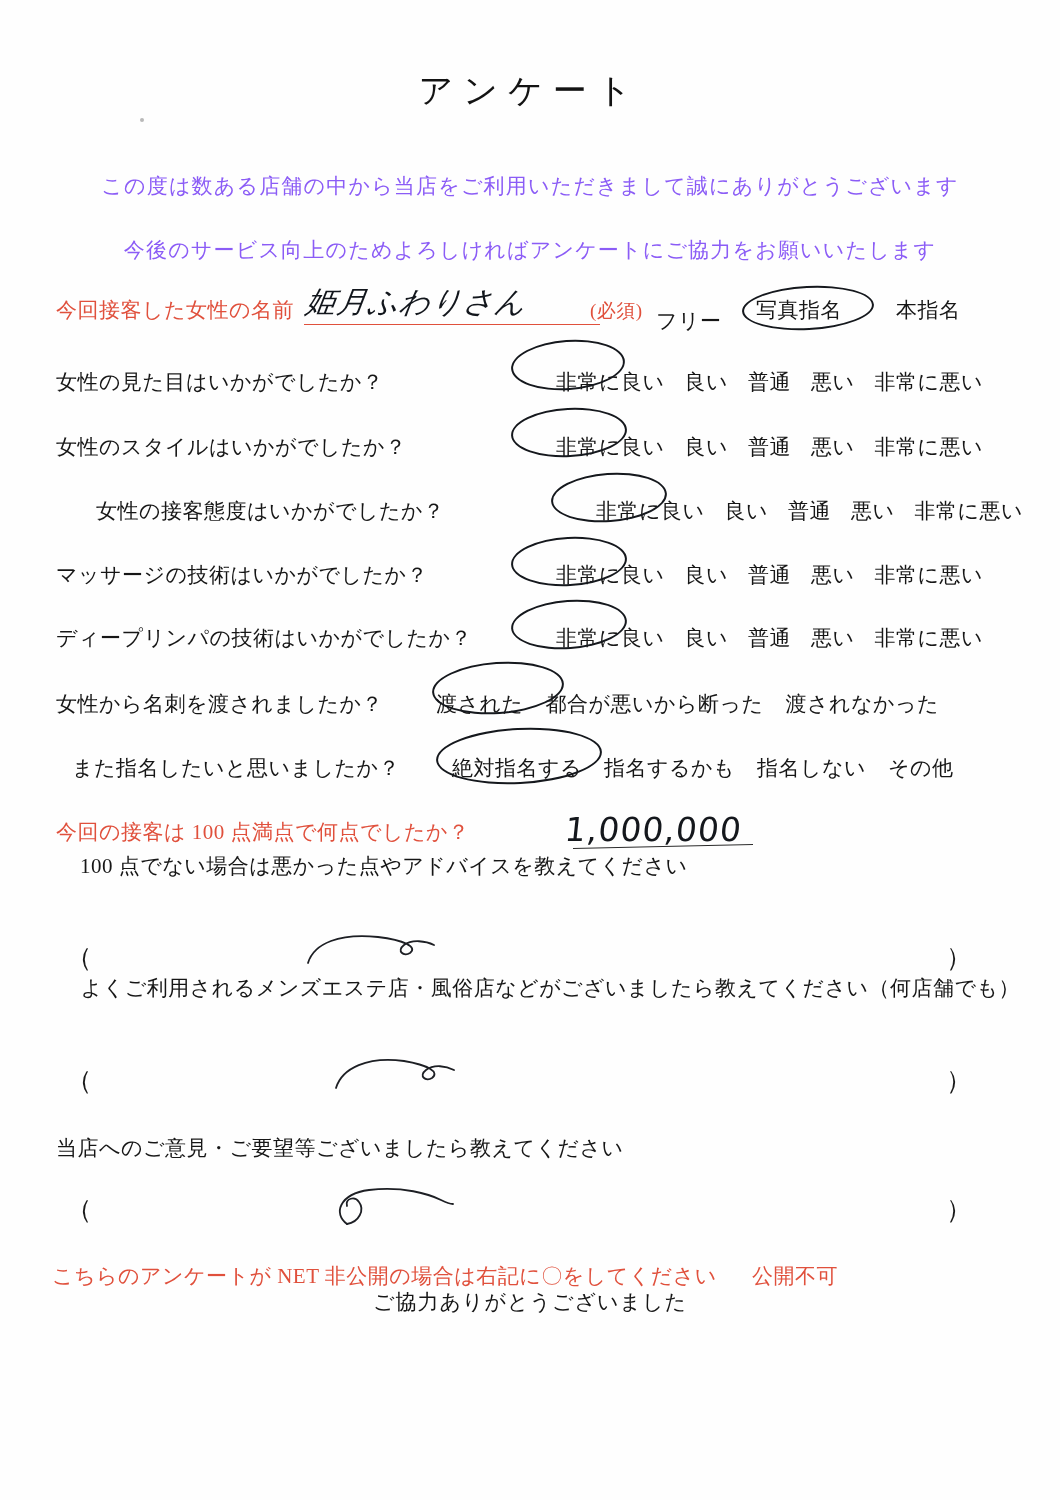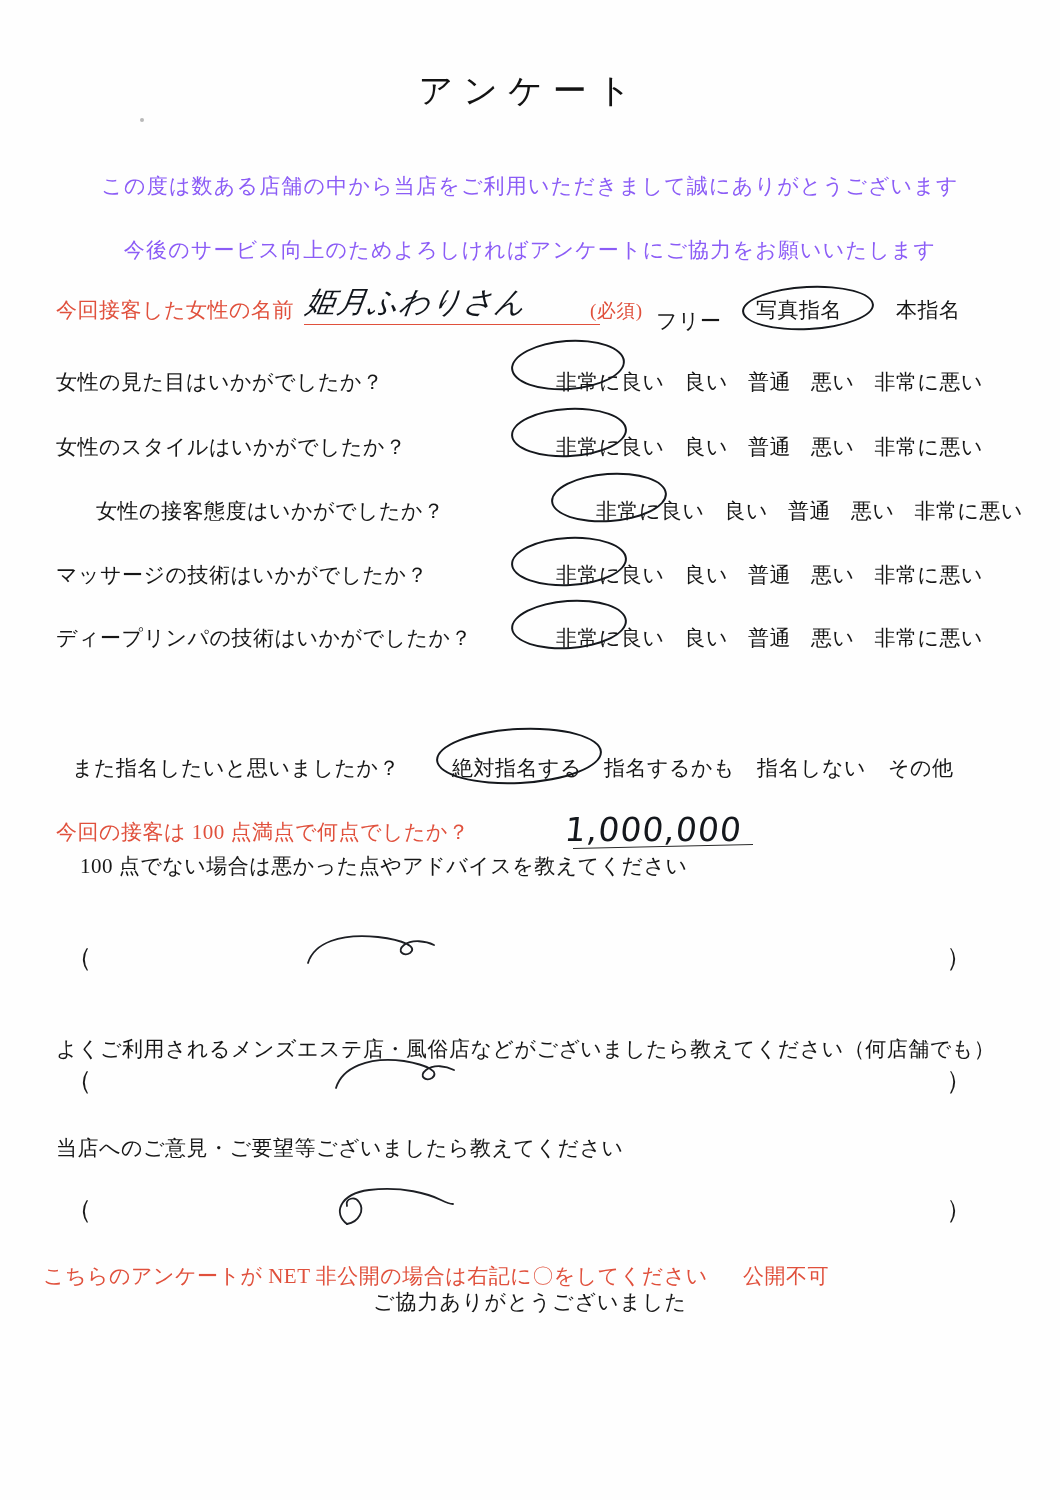--- a/index.html
+++ b/index.html
@@ -144,21 +144,21 @@
   .paren-left { left: 66px; }
   .paren-right { right: 88px; }
 
   .scribble {
     position: absolute;
   }
 
   
   .footer-note {
     position: absolute;
-    left: 43px;
+    left: 52px;
     top: 1262px;
     font-size: 21px;
     color: #e0503c;
     letter-spacing: 0.5px;
   }
   .footer-note .nopub {
     position: absolute;
     left: 700px;
     top: 0;
     white-space: nowrap;
@@ -234,20 +234,27 @@
   </div>
 
   <div class="row rate-row" style="top:624px;">
     <span class="q-label">ディープリンパの技術はいかがでしたか？</span>
     <span class="rate-opts">
       <span class="opt">非常に良い</span><span class="opt">良い</span><span class="opt">普通</span><span class="opt">悪い</span><span class="opt">非常に悪い</span>
     </span>
     <span class="ellipse" style="left:455px;top:-24px;width:112px;height:45px;transform:rotate(-4deg);"></span>
   </div>
 
+  <div class="row" style="top:690px;">
+    <span class="q-label">女性から名刺を渡されましたか？</span>
+    <span class="opts" style="left:380px;top:0;">
+      <span class="opt">渡された</span><span class="opt">都合が悪いから断った</span><span class="opt">渡されなかった</span>
+    </span>
+    <span class="ellipse" style="left:376px;top:-28px;width:128px;height:48px;transform:rotate(-4deg);"></span>
+  </div>
 
   <div class="row" style="top:754px;margin-left:16px;">
     <span class="q-label">また指名したいと思いましたか？</span>
     <span class="opts" style="left:380px;top:0;">
       <span class="opt">絶対指名する</span><span class="opt">指名するかも</span><span class="opt">指名しない</span><span class="opt">その他</span>
     </span>
     <span class="ellipse" style="left:364px;top:-26px;width:162px;height:52px;transform:rotate(-3deg);"></span>
   </div>
 
   <div class="row" style="top:818px;">
@@ -256,21 +263,21 @@
   <div class="score-written">1,000,000</div>
   <div class="score-strike"></div>
 
   <div class="row" style="top:852px;margin-left:24px;">100 点でない場合は悪かった点やアドバイスを教えてください</div>
   <div class="paren paren-left" style="top:940px;">（</div>
   <div class="paren paren-right" style="top:940px;">）</div>
   <svg class="scribble" style="left:300px;top:925px;" width="140" height="45" viewBox="0 0 140 45">
     <path d="M8 38 C 14 18, 40 8, 78 12 C 104 15, 118 22, 110 28 C 104 32, 96 26, 104 20 C 112 14, 126 16, 134 20" fill="none" stroke="#1d1f24" stroke-width="1.8" stroke-linecap="round"></path>
   </svg>
 
-  <div class="row" style="top:1035px;">よくご利用されるメンズエステ店・風俗店などがございましたら教えてください（何店舗でも）</div>
+  <div class="row" style="top:974px;text-align:right;">よくご利用されるメンズエステ店・風俗店などがございましたら教えてください（何店舗でも）</div>
   <div class="paren paren-left" style="top:1063px;">（</div>
   <div class="paren paren-right" style="top:1063px;">）</div>
   <svg class="scribble" style="left:330px;top:1048px;" width="130" height="48" viewBox="0 0 130 48">
     <path d="M6 40 C 12 20, 38 8, 74 13 C 98 17, 110 24, 102 30 C 96 34, 88 28, 96 22 C 104 16, 116 18, 124 22" fill="none" stroke="#1d1f24" stroke-width="1.8" stroke-linecap="round"></path>
   </svg>
 
   <div class="row" style="top:1134px;">当店へのご意見・ご要望等ございましたら教えてください</div>
   <div class="paren paren-left" style="top:1192px;">（</div>
   <div class="paren paren-right" style="top:1192px;">）</div>
   <svg class="scribble" style="left:325px;top:1178px;" width="130" height="52" viewBox="0 0 130 52">

